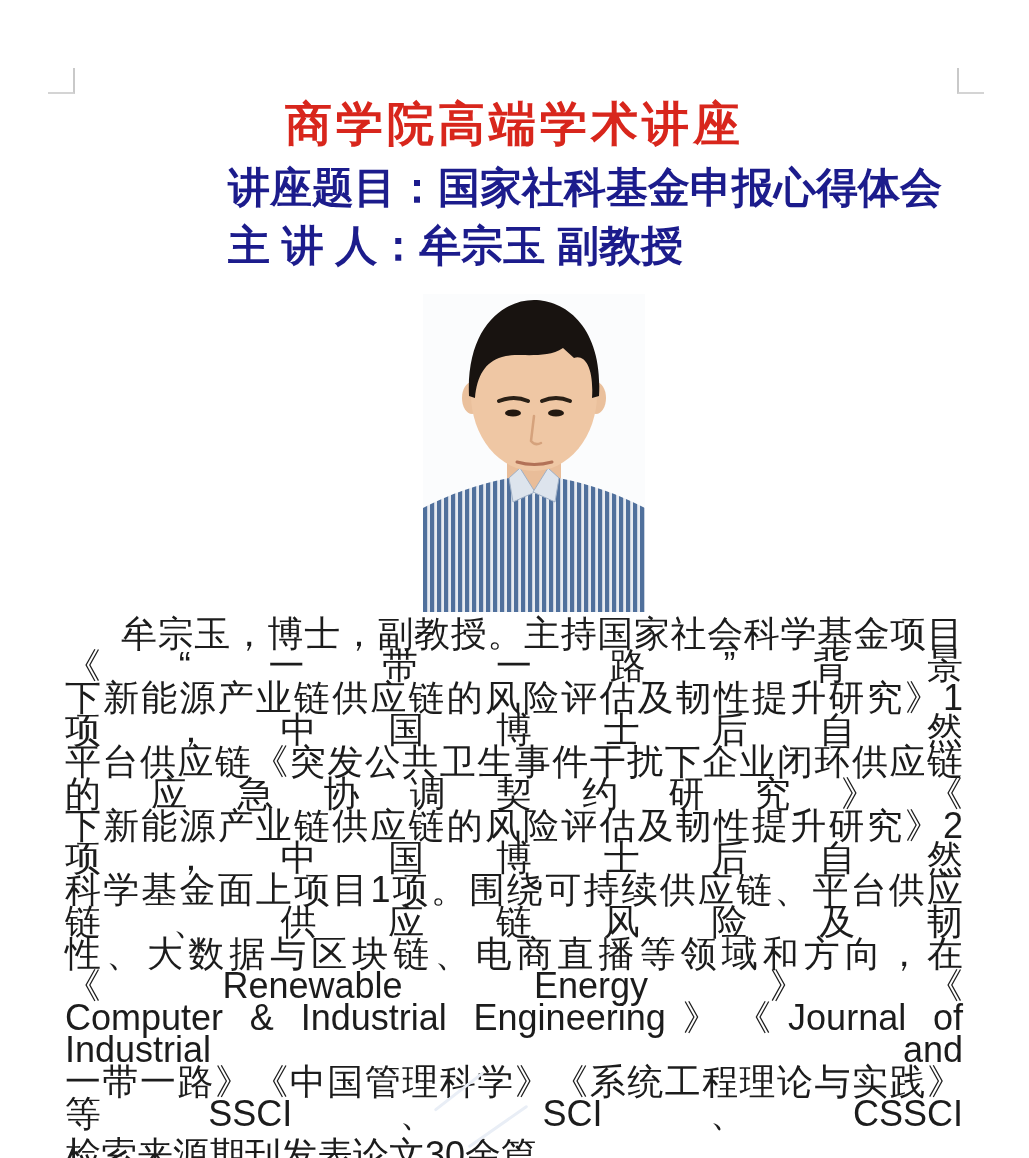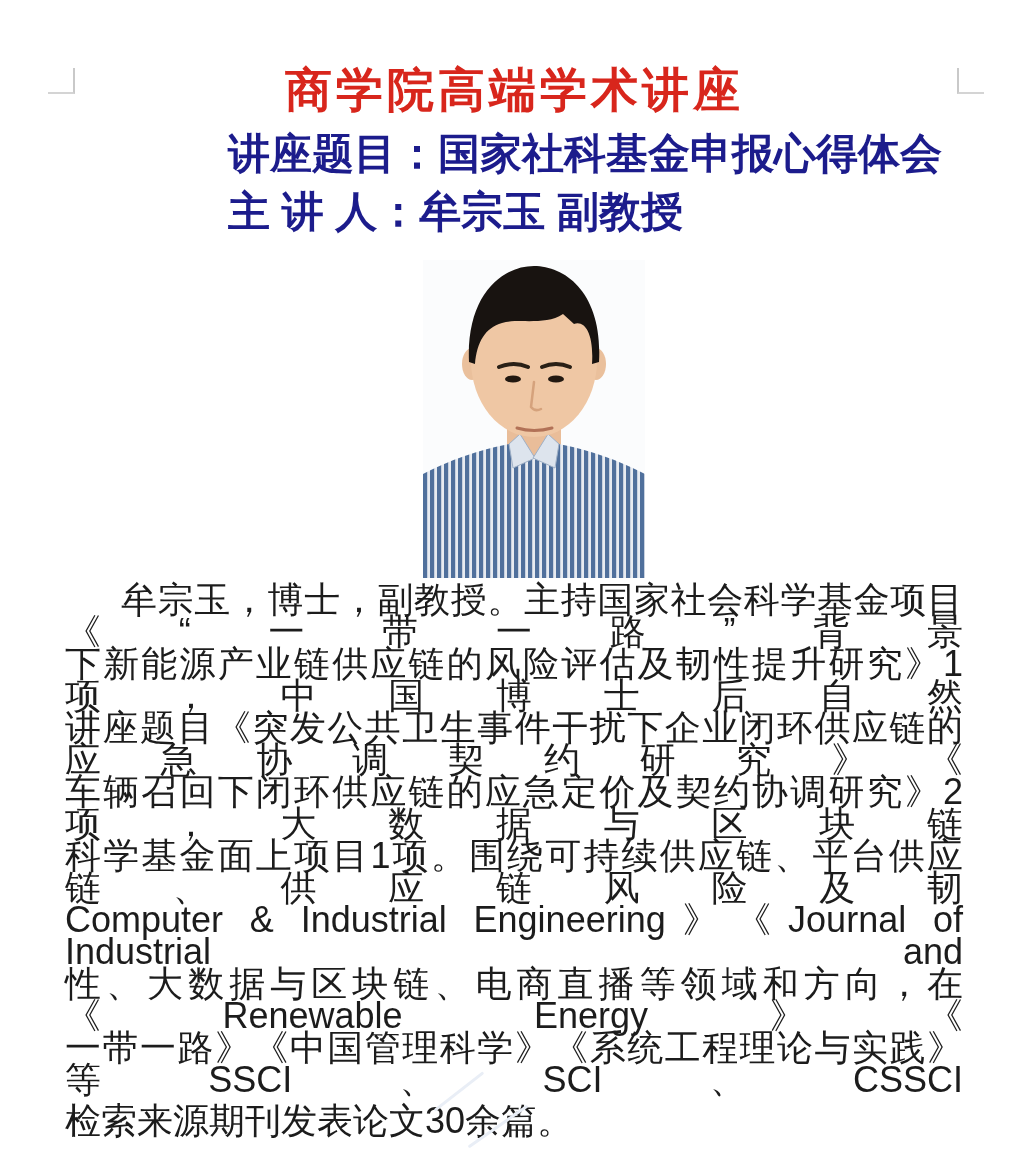--- a/index.html
+++ b/index.html
@@ -14,21 +14,21 @@
     background:#ffffff;
     font-family:"Liberation Sans","DejaVu Sans",sans-serif;
     overflow:hidden;
   }
   
   .corner{position:absolute;width:25px;height:24px;}
   .corner.tl{left:48px;top:68px;border-right:2px solid #c9c9c9;border-bottom:2px solid #d4d4d4;}
   .corner.tr{left:957px;top:68px;border-left:2px solid #c9c9c9;border-bottom:2px solid #d4d4d4;}
 
   .title{
-    padding-top:64px;
+    padding-top:98px;
     text-align:center;
     font-size:47px;line-height:52px;
     font-weight:900;
     letter-spacing:4px;
     color:var(--red);
   }
   .hline{
     margin:18px 0 0 228px;
     font-size:42px;line-height:40px;
     font-weight:bold;
@@ -104,25 +104,25 @@
     <ellipse cx="133" cy="119" rx="8" ry="3.6" fill="#221810"></ellipse>
 
     <path d="M111,122 L108,147 Q112,152 118,149" stroke="#d5a27c" stroke-width="2.5" fill="none" stroke-linecap="round"></path>
 
     <path d="M94,168 Q111,173 129,168" stroke="#b27257" stroke-width="3" fill="none" stroke-linecap="round"></path>
   </svg>
 
   <div class="bio">
     <div class="bio-line first">牟宗玉，博士，副教授。主持国家社会科学基金项目《“一带一路”背景</div>
     <div class="bio-line">下新能源产业链供应链的风险评估及韧性提升研究》1项，中国博士后自然</div>
-    <div class="bio-line">讲座题目《突发公共卫生事件干扰下企业闭环供应链的应急协调契约研究》《</div>
-    <div class="bio-line">车辆召回下闭环供应链的应急定价及契约协调研究》2项，大数据与区块链</div>
+    <div class="bio-line">平台供应链《突发公共卫生事件干扰下企业闭环供应链的应急协调契约研究》《</div>
+    <div class="bio-line">下新能源产业链供应链的风险评估及韧性提升研究》2项，中国博士后自然</div>
     <div class="bio-line">科学基金面上项目1项。围绕可持续供应链、平台供应链、供应链风险及韧</div>
+    <div class="bio-line">性、大数据与区块链、电商直播等领域和方向，在《Renewable Energy》《</div>
     <div class="bio-line">Computer &amp; Industrial Engineering》《Journal of Industrial and</div>
-    <div class="bio-line">性、大数据与区块链、电商直播等领域和方向，在《Renewable Energy》《</div>
     <div class="bio-line">一带一路》《中国管理科学》《系统工程理论与实践》等SSCI、SCI、CSSCI</div>
     <div class="bio-line last">检索来源期刊发表论文30余篇。</div>
   </div>
 
   <div class="wm a"></div>
   <div class="wm b"></div>
 
 </div>
 
 </body></html>

